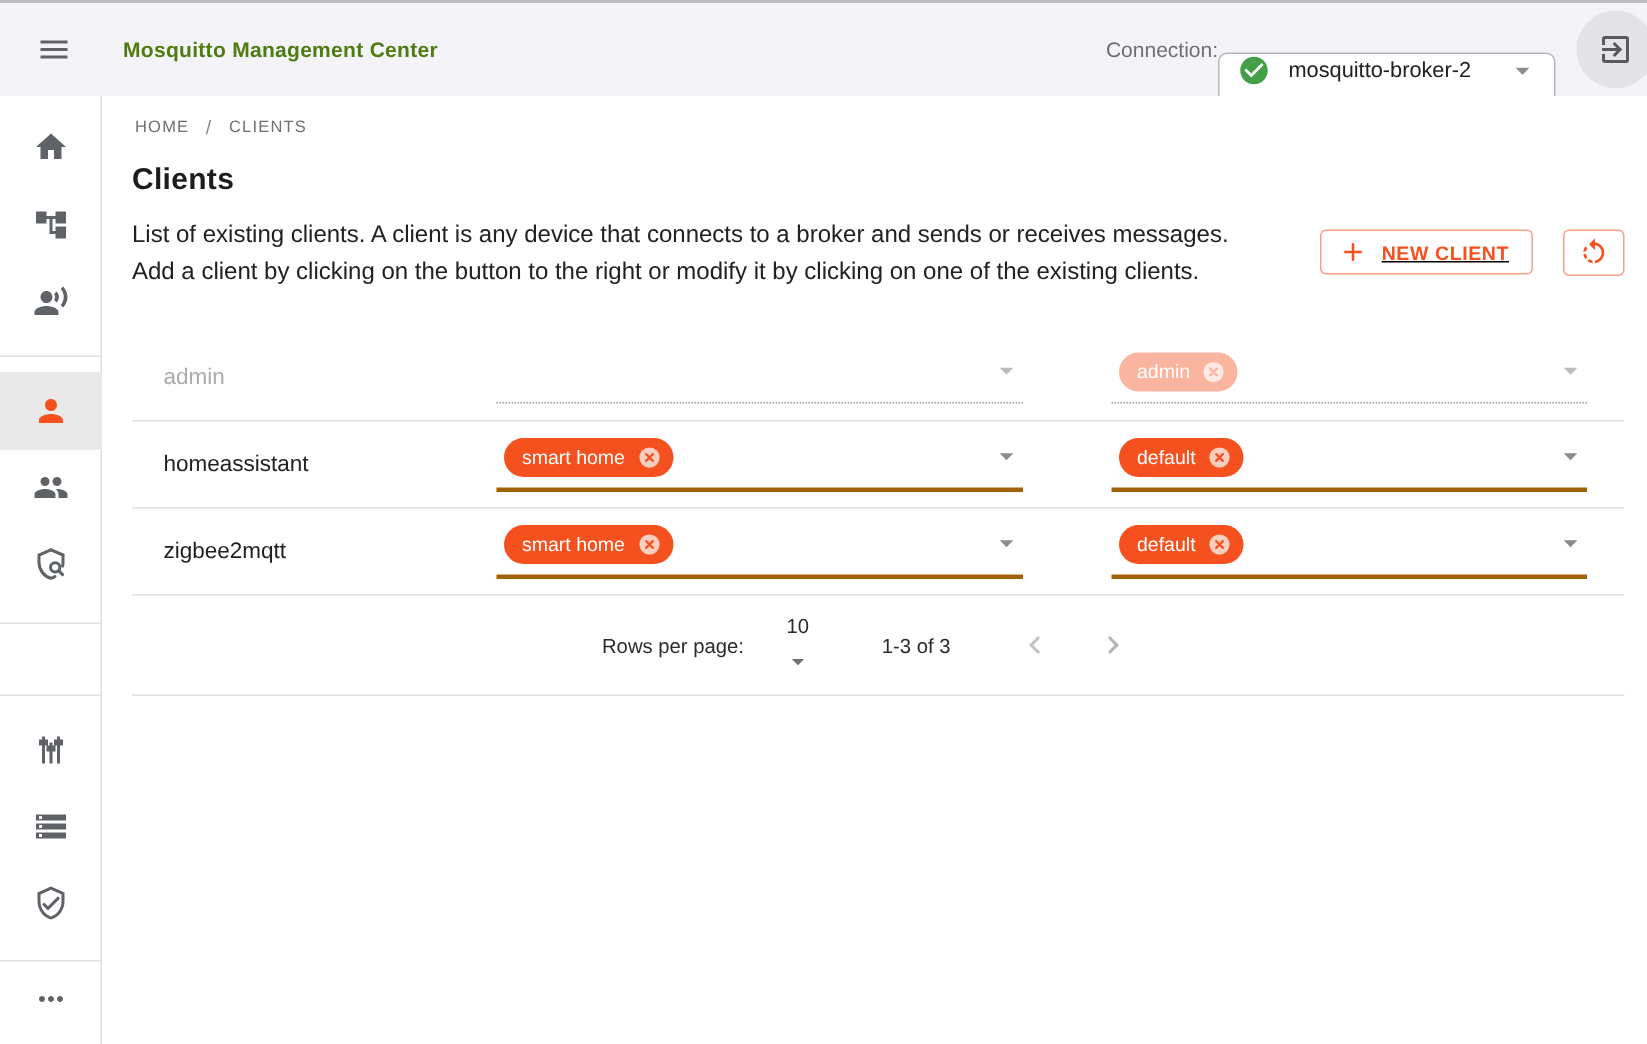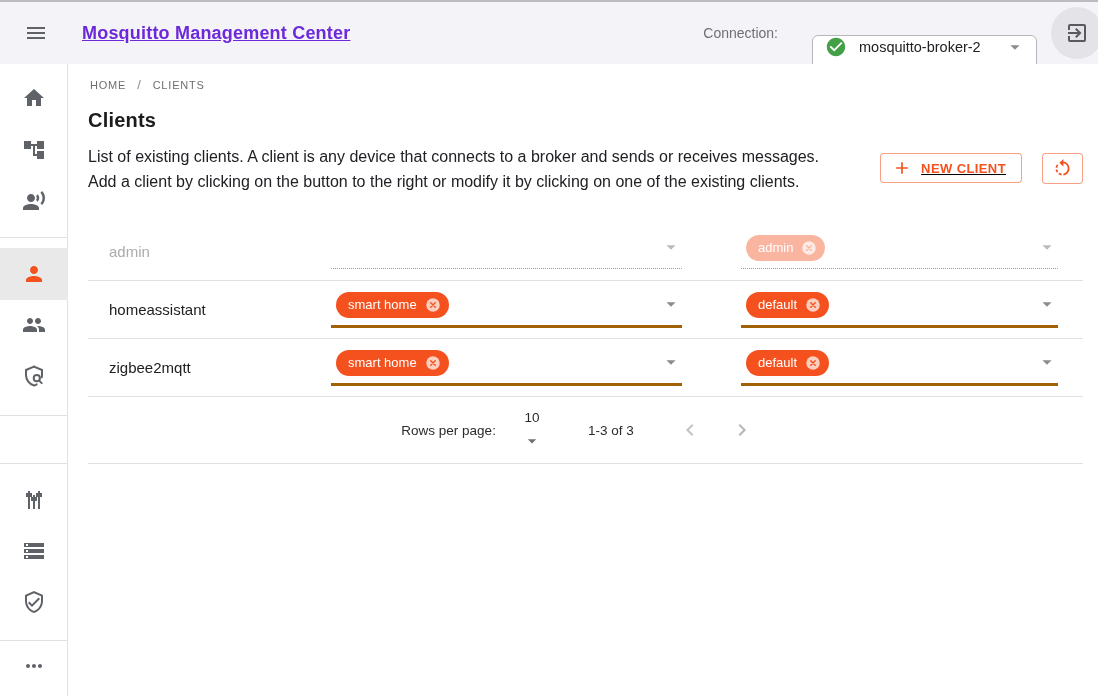--- a/index.html
+++ b/index.html
@@ -7,23 +7,23 @@
   .screen { position:relative; width:1098px; height:696px; overflow:hidden; background:#fff; }
 
   
   .header {
     position:absolute; top:0; left:0; width:1098px; height:64px;
     background:#f4f4f8; border-top:2px solid #bcbcc2;
     display:flex; align-items:center; padding:0 0 0 16px;
   }
   .icon-btn { background:none; border:none; cursor:pointer; display:flex; align-items:center; justify-content:center; }
   .hamburger { width:40px; height:40px; }
-  .app-title { color:#6d28d9; font-size:18px; font-weight:700; margin-left:26px; letter-spacing:0.2px;text-decoration:underline; }
+  .app-title { color:#4d7c0f; font-size:14px; font-weight:700; margin-left:26px; letter-spacing:0.2px; }
   .conn-wrap { margin-left:auto; display:flex; align-items:center; }
-  .conn-label { color:#6e6e73; font-size:14px; margin-right:34px; }
+  .conn-label { color:#6e6e73; font-size:14px; margin-right:0; }
   .conn-select {
     width:225px; height:40px; background:#fff; border:1px solid #b6b6bc; border-radius:6px;
     display:flex; align-items:center; padding:0 10px 17px 12px; cursor:pointer;margin-top:44px;
   }
   .conn-select .conn-value { font-size:14.5px; color:#202124; margin-left:12px; }
   .conn-select .caret { margin-left:auto; }
   .logout-btn {
     width:52px; height:52px; border-radius:50%; background:#e3e3e8; margin-left:14px; margin-right:-5px;
     flex:0 0 auto;
   }

